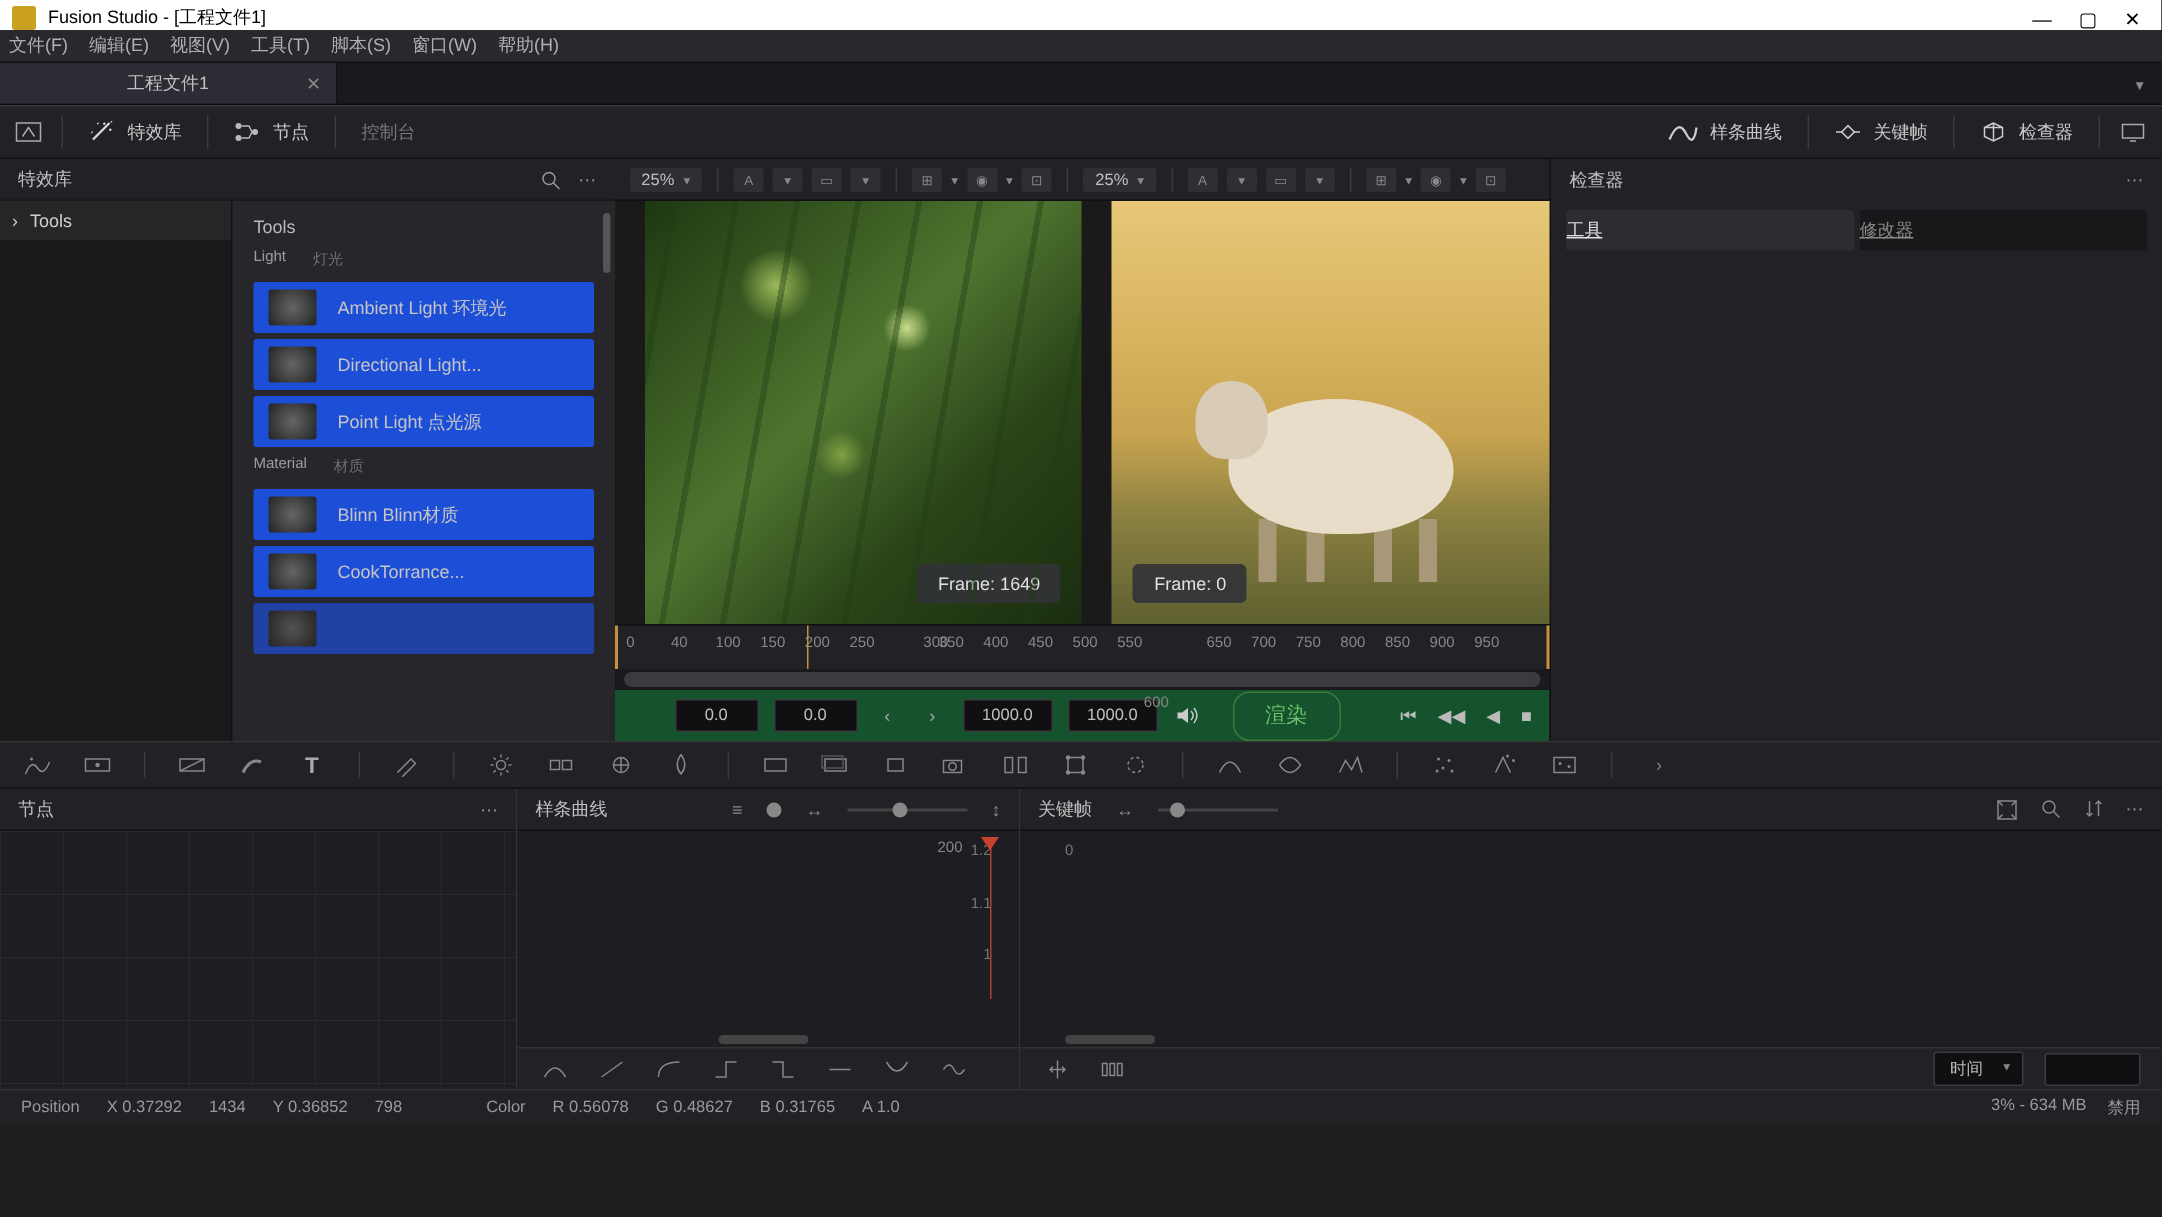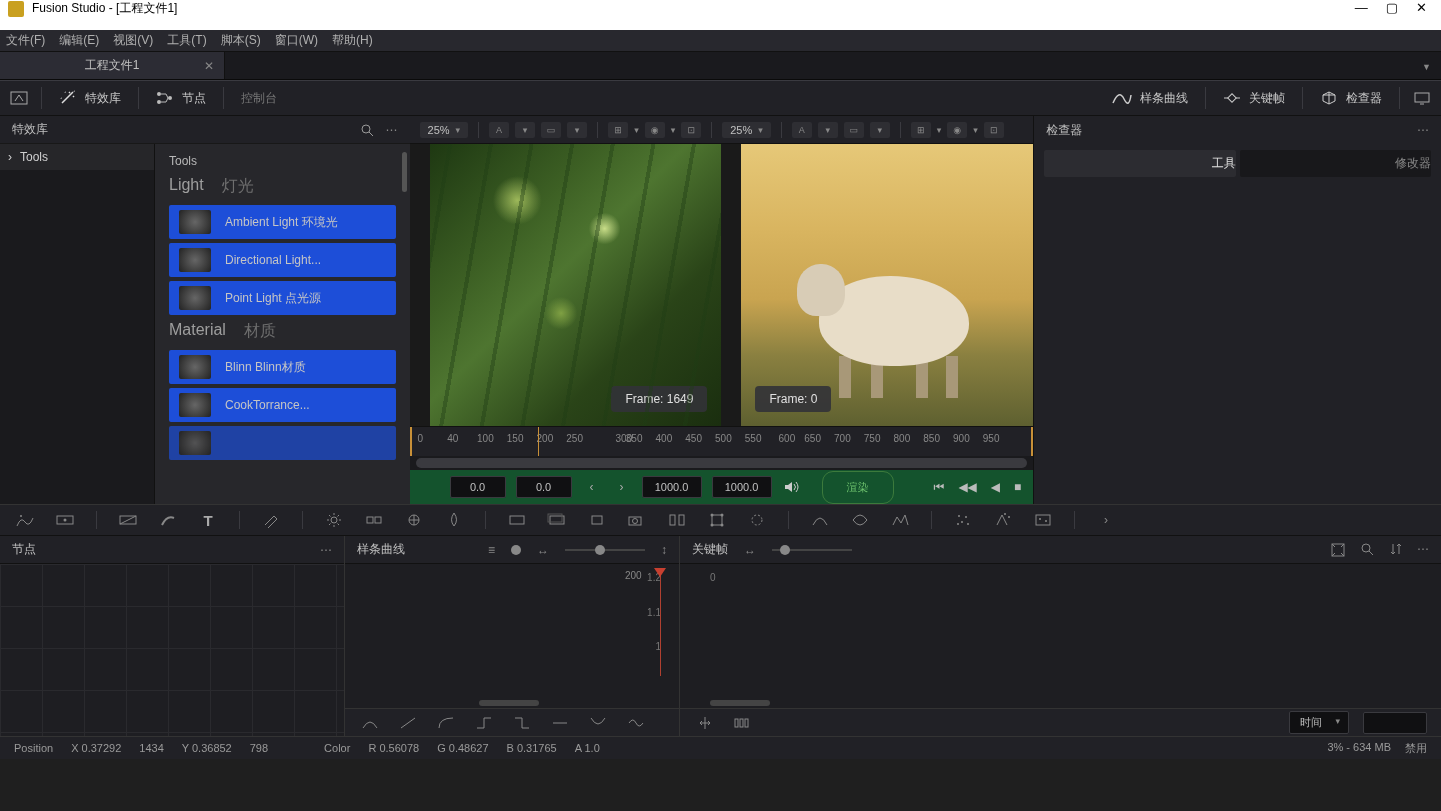--- a/index.html
+++ b/index.html
@@ -1,17 +1,17 @@
 <!DOCTYPE html>
 <html><head>
 <meta charset="utf-8">
 <style>
 * { margin: 0; padding: 0; box-sizing: border-box; font-family: "Microsoft YaHei", "Segoe UI", sans-serif; user-select: none; }
 body { background: #1f1f1f; color: #c0c0c0; font-size: 12px; overflow: hidden; width: 1441px; height: 811px; }
-.titlebar { background: #fff; color: #000; height: 30px; display: flex; align-items: flex-start; padding: 0 8px; justify-content: space-between; }
+.titlebar { background: #fff; color: #000; height: 20px; display: flex; align-items: flex-end; padding: 0 8px; justify-content: space-between; }
 .titlebar .left { display: flex; align-items: center; gap: 8px; }
 .titlebar .icon { width: 16px; height: 16px; background: #c9a020; border-radius: 2px; }
 .titlebar .ctrls { display: flex; gap: 18px; font-size: 13px; padding-right:6px; }
 .titlebar .ctrls span { cursor: pointer; }
 .menubar { background: #28282e; height: 22px; display: flex; align-items: center; padding: 0 6px; gap: 14px; font-size: 12px; color: #b0b0b0; border-bottom:1px solid #111;}
 .menubar span { cursor: pointer; }
 .tabrow { background: #1a1a1e; height: 28px; display: flex; align-items: center; border-bottom:1px solid #0a0a0a;}
 .doctab { background: #2c2c34; height: 100%; width: 225px; display: flex; align-items: center; justify-content: center; position: relative; border-right:1px solid #111;}
 .doctab .close { position: absolute; right: 10px; color: #888; cursor:pointer;}
 .toolbar { background: #212126; height: 36px; display: flex; align-items: center; border-top:1px solid #3a3a40; border-bottom:1px solid #111;}
@@ -21,21 +21,21 @@
 .tb-btn.iconbox { padding:0 10px; }
 .tb-right { margin-left: auto; display: flex; align-items: center; height: 100%; }
 .mainrow { display: flex; height: 388px; }
 .leftcol { width: 423px; display: flex; flex-direction: column; background:#212126;}
 .fxhead { height: 28px; display: flex; align-items: center; justify-content: space-between; padding: 0 12px; background:#212126; border-bottom:1px solid #181818;}
 .fxhead .icons { display:flex; gap:12px; color:#888;}
 .treecol { width: 155px; background: #1a1a1d; border-right:1px solid #111;}
 .treehdr { height:26px; display:flex; align-items:center; gap:8px; padding:0 8px; background:#262629; color:#d0d0d0;}
 .fx-list { flex:1; background:#27272b; overflow:hidden; position:relative;}
 .fx-body { padding:10px 14px; }
-.fx-section { color:#9e9e9e; font-size:16px; margin:6px 0 8px 0; display:flex; gap:18px;}
+.fx-section { color:#9e9e9e; font-size:10px; margin:6px 0 8px 0; display:flex; gap:18px;}
 .fx-section .cn { color:#6e6e6e;}
 .fx-item { display:flex; align-items:center; height:34px; background:#1d4ed8; margin:4px 0; border-radius:2px; padding:0 10px; gap:14px; cursor:pointer; color:#c5c5c5;}
 .fx-item .thumb { width:32px; height:24px; background:radial-gradient(circle,#666,#222); border-radius:2px;}
 .viewers { flex:1; display:flex; flex-direction:column; background:#1a1a1a;}
 .viewtoolbar { height:28px; background:#212126; display:flex; align-items:center; border-bottom:1px solid #111;}
 .vt-block { display:flex; align-items:center; gap:6px; padding:0 10px; height:100%;}
 .vt-pill { background:#2e2e33; padding:2px 8px; border-radius:2px; display:flex; align-items:center; gap:6px; cursor:pointer; font-size:11px;}
 .vt-sq { width:20px; height:16px; background:#2e2e33; border-radius:2px; cursor:pointer; display:flex; align-items:center; justify-content:center; font-size:9px; color:#888;}
 .vt-sep { width:1px; height:16px; background:#3a3a40;}
 .viewpair { flex:1; display:flex; }
@@ -46,33 +46,33 @@
 .sheep-body{position:absolute; left:78px; bottom:60px; width:150px; height:90px; background:#e8ddc8; border-radius:50% 55% 48% 50%;}
 .sheep-head{position:absolute; left:56px; bottom:110px; width:48px; height:52px; background:#d8ccb6; border-radius:48% 48% 40% 40%;}
 .sheep-leg{position:absolute; bottom:28px; width:12px; height:42px; background:#a89878;}
 .sheep-leg.l1{left:98px;} .sheep-leg.l2{left:130px;} .sheep-leg.l3{left:175px;} .sheep-leg.l4{left:205px;}
 .frame-badge { position:absolute; bottom:14px; background:rgba(50,50,55,.9); padding:6px 14px; border-radius:4px; font-size:12px; color:#e0e0e0;}
 .viewer.grass .frame-badge { right:14px; }
 .viewer.sheep .frame-badge { left:14px; }
 .rightcol { width:421px; background:#212126; display:flex; flex-direction:column; border-left:1px solid #111;}
 .insp-head { height:28px; display:flex; align-items:center; padding:0 12px; justify-content:space-between;}
 .insp-tabs { display:flex; padding:6px 10px; gap:4px;}
-.insp-tab { flex:1; text-align:right; padding:5px 0; background:#18181b; border-radius:2px; cursor:pointer; color:#888;}
+.insp-tab { flex:1; text-align:left; padding:5px 0; background:#18181b; border-radius:2px; cursor:pointer; color:#888;text-decoration:underline;}
 .insp-tab.active { background:#2c2c31; color:#e0e0e0;}
 .timeline-ruler { height:30px; background:#212126; display:flex; align-items:center; position:relative; border-top:1px solid #111;}
 .ruler-inner{position:absolute; left:0; right:0; top:0; bottom:0; border-left:2px solid #c89038; border-right:2px solid #c89038;}
 .tick{position:absolute; top:6px; font-size:10px; color:#888;}
 .playhead-line{position:absolute; top:0; bottom:0; width:1px; background:#c89038; left:128px;}
 .scrollbar-row{height:14px; background:#1a1a1d; padding:2px 6px;}
 .scrollbar-row .thumb{height:10px; background:#3a3a3f; border-radius:5px; width:100%;}
 .transport { height:34px; background:#14532d; display:flex; align-items:center; gap:10px; padding:0 12px;justify-content:space-between;}
 .num-field { width:56px; height:22px; background:#101012; border:1px solid #3a3a3f; text-align:center; line-height:20px; font-size:11px; border-radius:2px;}
 .num-field.wide{width:60px;}
 .arrow-btn{width:20px;height:20px;display:flex;align-items:center;justify-content:center;cursor:pointer;color:#aaa;}
-.render-btn{width:72px; height:33px; border:1px solid #3c7a3c; color:#6cc06c; border-radius:11px; display:flex; align-items:center; justify-content:center; cursor:pointer; font-size:11px;}
+.render-btn{width:72px; height:33px; border:1px solid #3c7a3c; color:#6cc06c; border-radius:11px; display:flex; align-items:center; justify-content:center; cursor:pointer; font-size:14px;}
 .play-ctrls{display:flex; gap:14px; color:#bbb;}
 .play-ctrls span{cursor:pointer; display:flex; align-items:center;}
 .node-toolbar{height:32px; background:#212126; display:flex; align-items:center; gap:18px; padding:0 14px; border-top:1px solid #333; border-bottom:1px solid #111;}
 .node-toolbar .sep{width:1px; height:18px; background:#3a3a40; margin:0 2px;}
 .nt-icon{width:22px; height:22px; display:flex; align-items:center; justify-content:center; cursor:pointer; color:#888;}
 .bottomrow{display:flex; height:200px; background:#1c1c20;}
 .panel{display:flex; flex-direction:column; border-right:1px solid #333;}
 .panel-head{height:28px; background:#212126; display:flex; align-items:center; padding:0 12px; justify-content:space-between; border-bottom:1px solid #111;}
 .panel-head .ricons{display:flex; gap:10px; color:#888;}
 .node-panel{width:345px;}
@@ -324,21 +324,21 @@
           <span class="tick" style="left: 65.5px;">100</span>
           <span class="tick" style="left: 95.25px;">150</span>
           <span class="tick" style="left: 125px;">200</span>
           <span class="tick" style="left: 154.75px;">250</span>
           <span class="tick" style="left: 172px; margin-left: 32px;">300</span>
           <span class="tick" style="left: 214.25px;">350</span>
           <span class="tick" style="left: 244px;">400</span>
           <span class="tick" style="left: 273.75px;">450</span>
           <span class="tick" style="left: 303.5px;">500</span>
           <span class="tick" style="left: 333.25px;">550</span>
-          <span class="tick" style="left: 367px;">600</span>
+          <span class="tick" style="left: 351px; margin-top: 40px;">600</span>
           <span class="tick" style="left: 392.75px;">650</span>
           <span class="tick" style="left: 422.5px;">700</span>
           <span class="tick" style="left: 452.25px;">750</span>
           <span class="tick" style="left: 482px;">800</span>
           <span class="tick" style="left: 511.75px;">850</span>
           <span class="tick" style="left: 541.5px;">900</span>
           <span class="tick" style="left: 571.25px;">950</span>
         </div>
       <div class="playhead-line"></div>
     </div>

